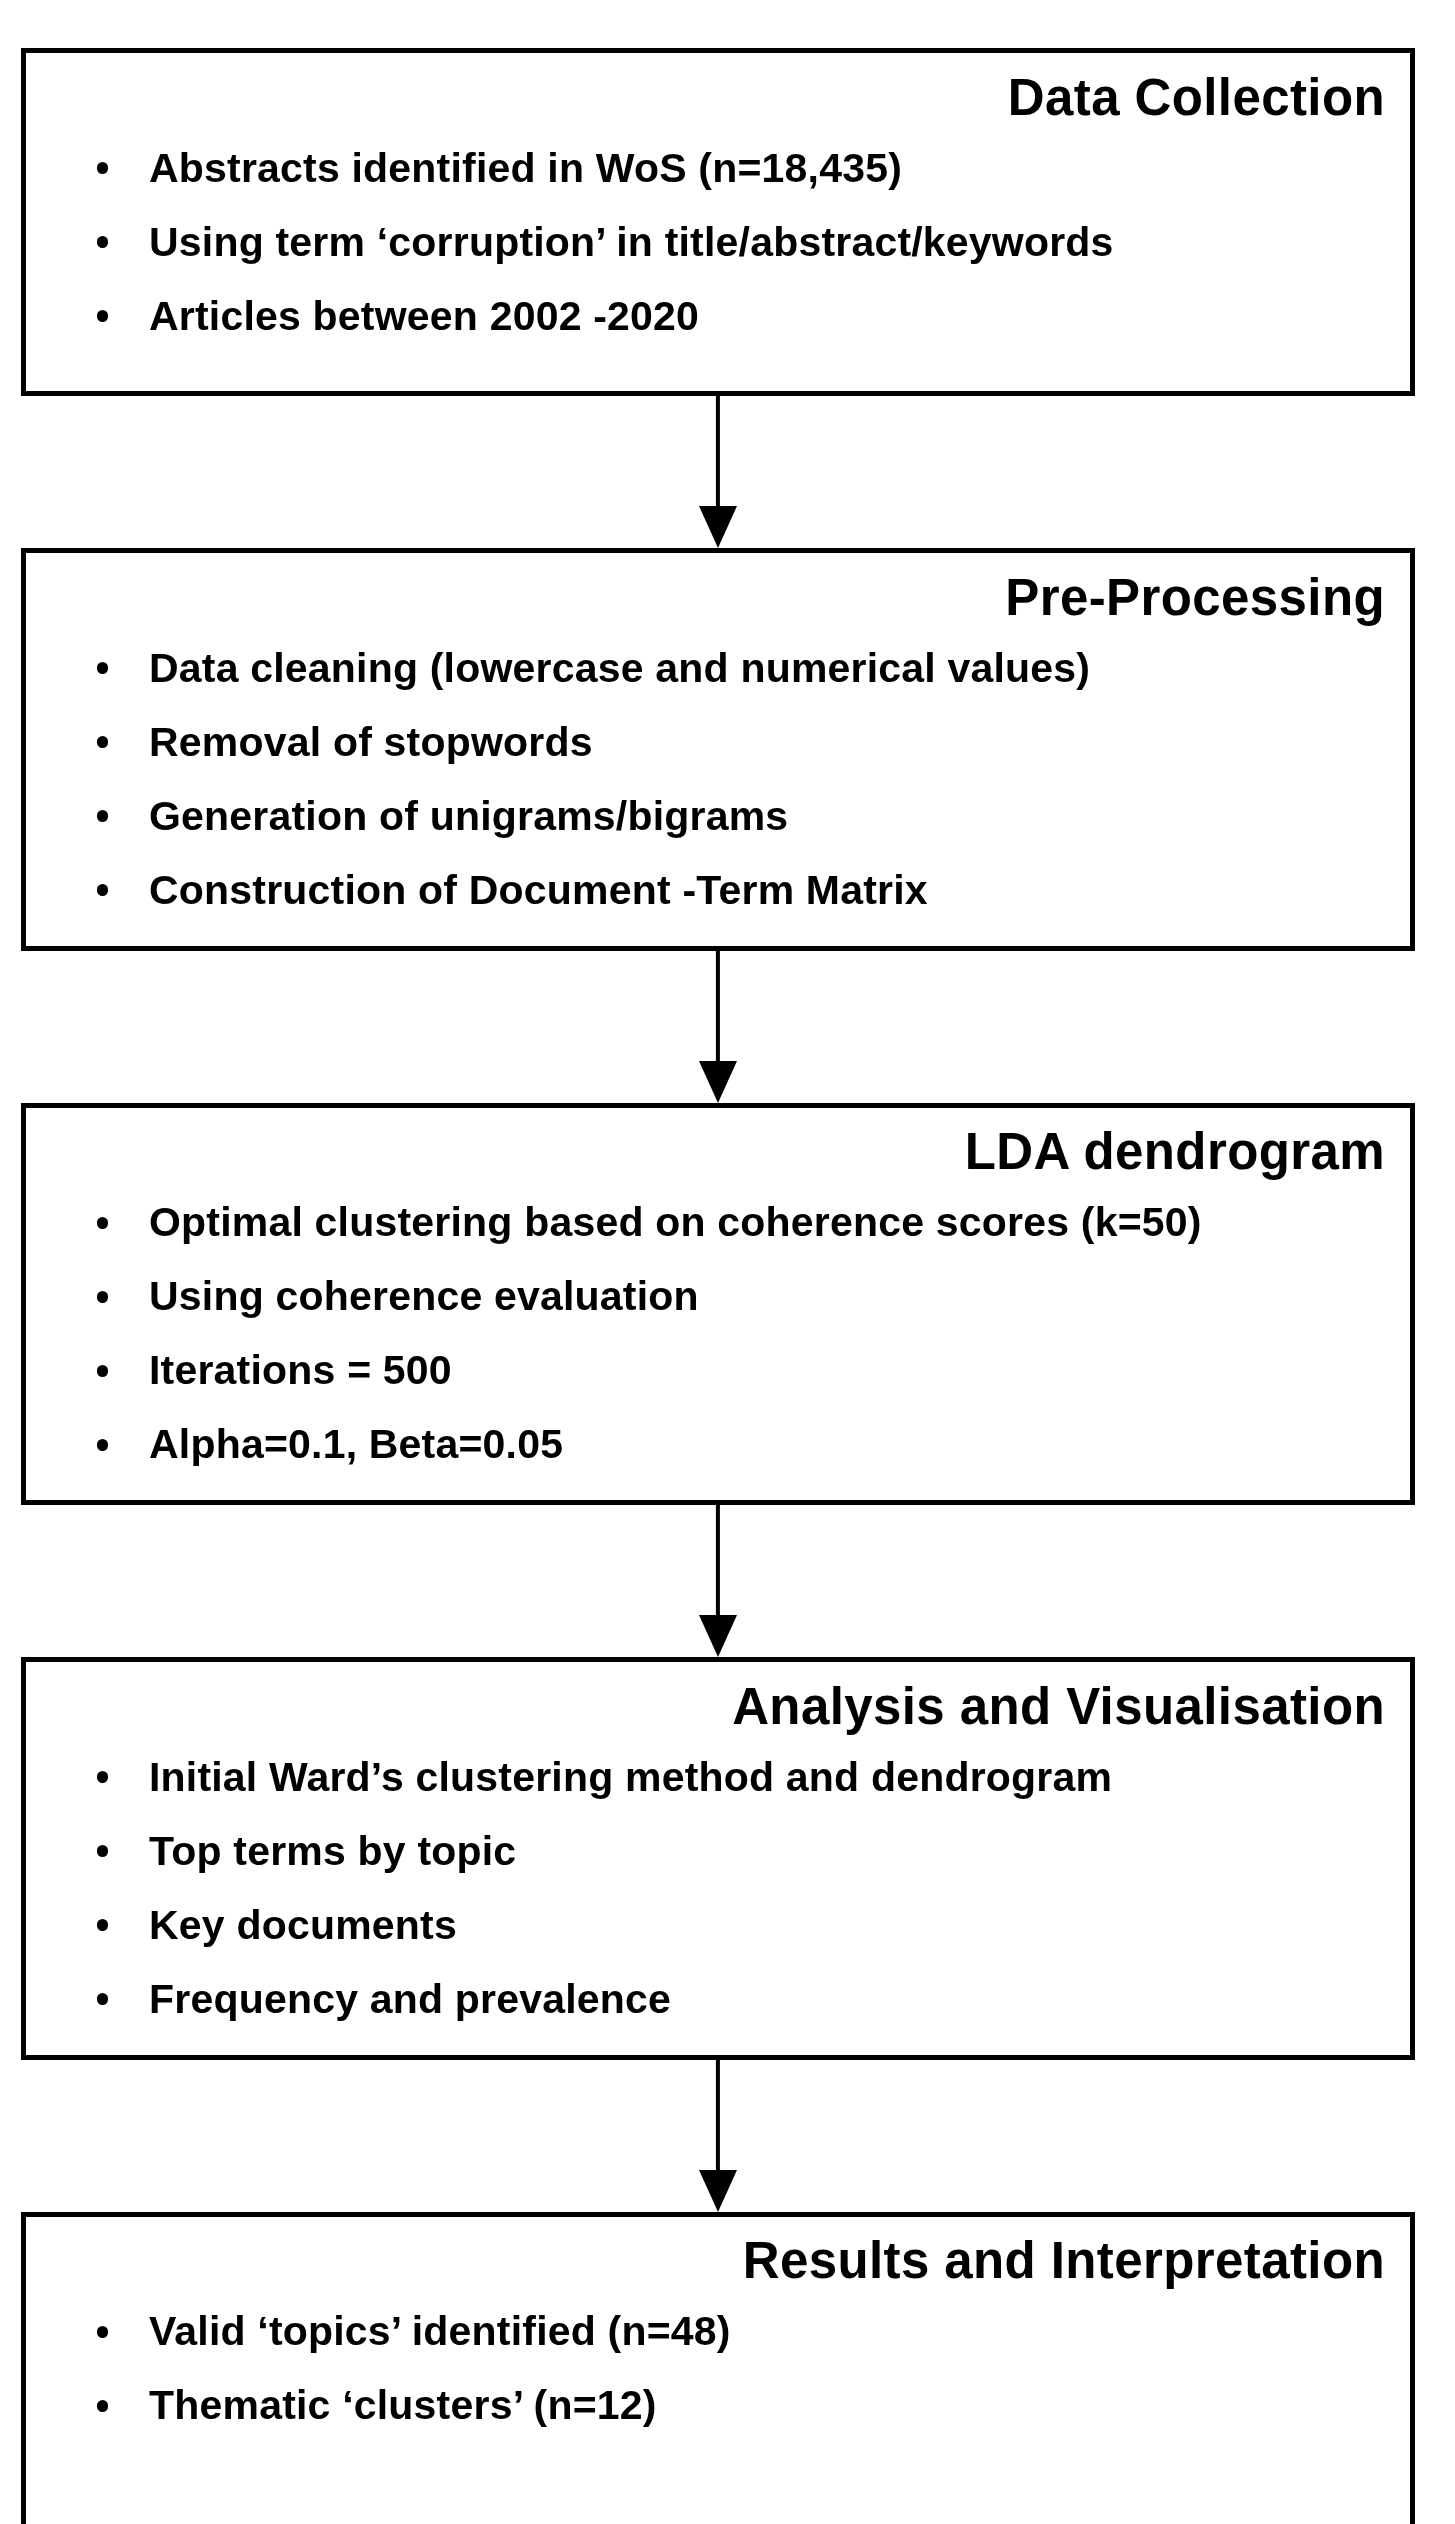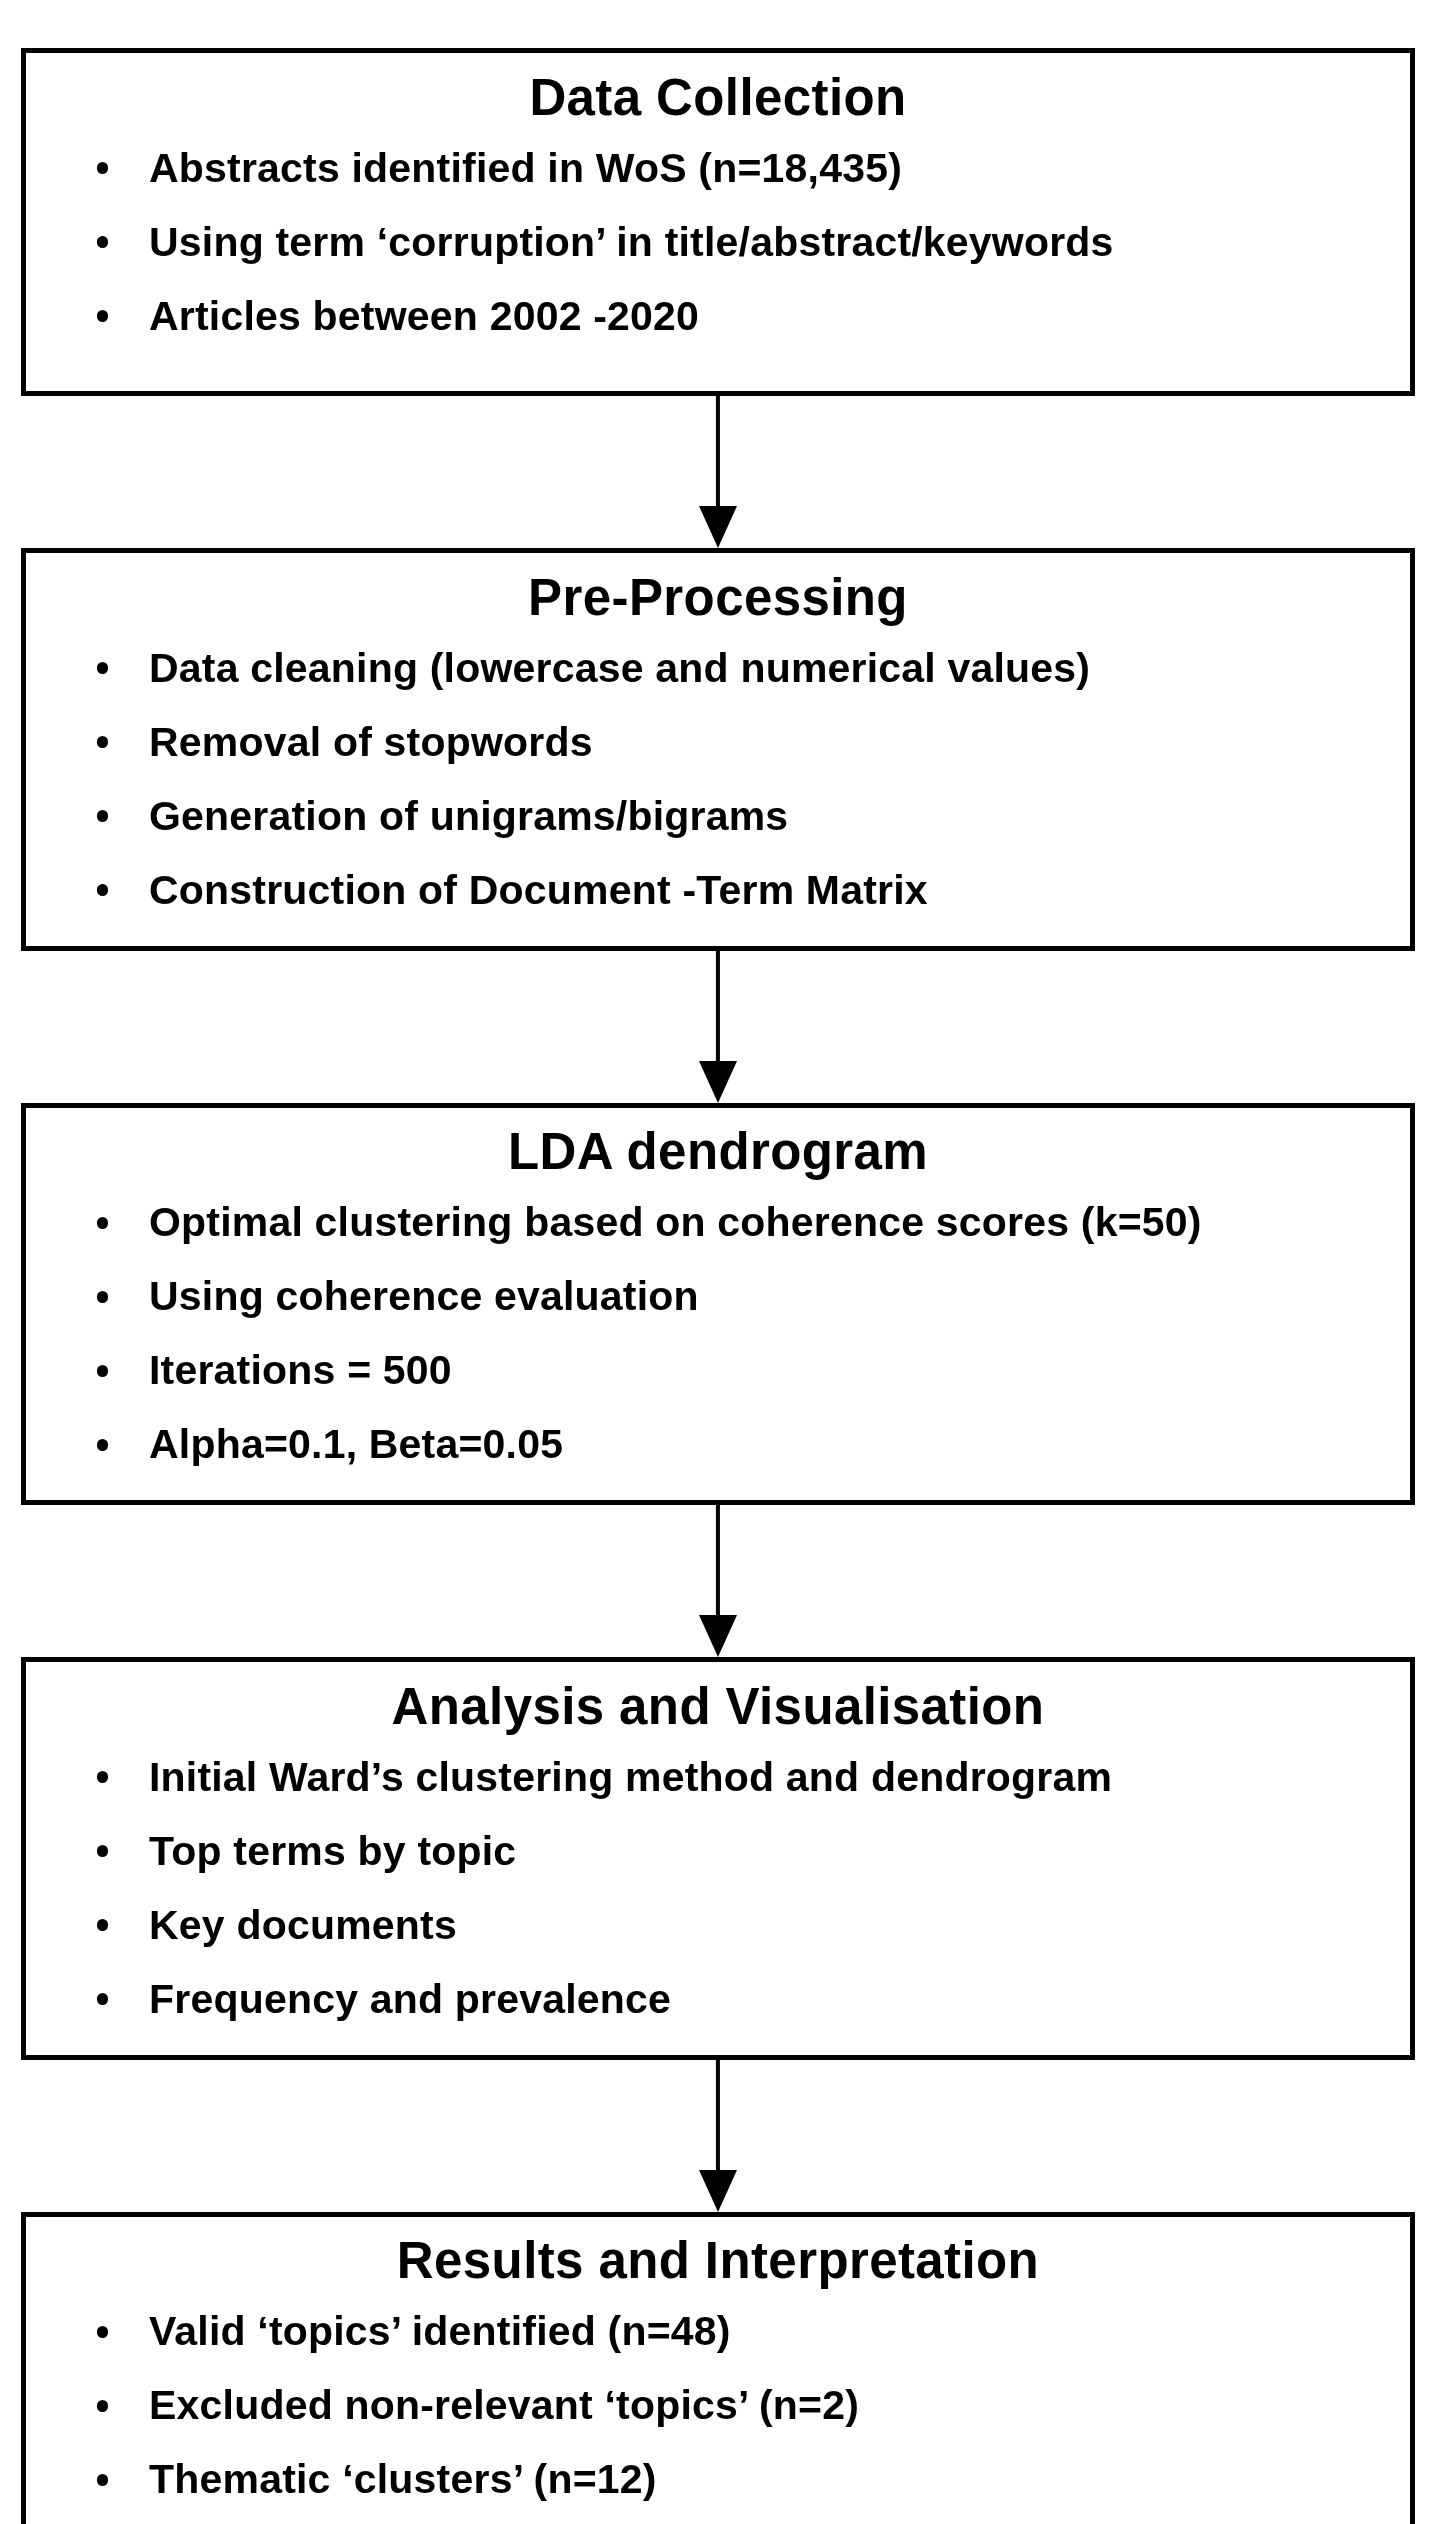--- a/index.html
+++ b/index.html
@@ -21,21 +21,21 @@
     box-sizing: border-box;
     width: 1394px;
     margin-left: 21px;
     border: 5px solid #000000;
     background: #ffffff;
     min-height: 348px;
     padding: 6.8px 25px 5px 25px;
   }
   .box-title {
     margin: 6.8px 0 17px 0;
-    text-align: center;
+    text-align: right;
     font-size: 51px;
     line-height: 61px;
     font-weight: bold;
     letter-spacing: 0.4px;
   }
   ul.bullets {
     list-style: none;
     margin: 0;
     padding: 0 0 0 44px;
   }
@@ -141,19 +141,18 @@
   </section>
   <div class="arrow">
     <div class="arrow-line"></div>
     <div class="arrow-head"></div>
   </div>
 
   <section class="box">
     <h2 class="box-title">Results and Interpretation</h2>
     <ul class="bullets">
         <li class="bullet-item">Valid ‘topics’ identified (n=48)</li>
-        <li class="bullet-item">Excluded non-relevant ‘topics’ (n=2)</li>
         <li class="bullet-item">Thematic ‘clusters’ (n=12)</li>
       </ul>
   </section>
 
 </main>
 
 
 </body></html>

